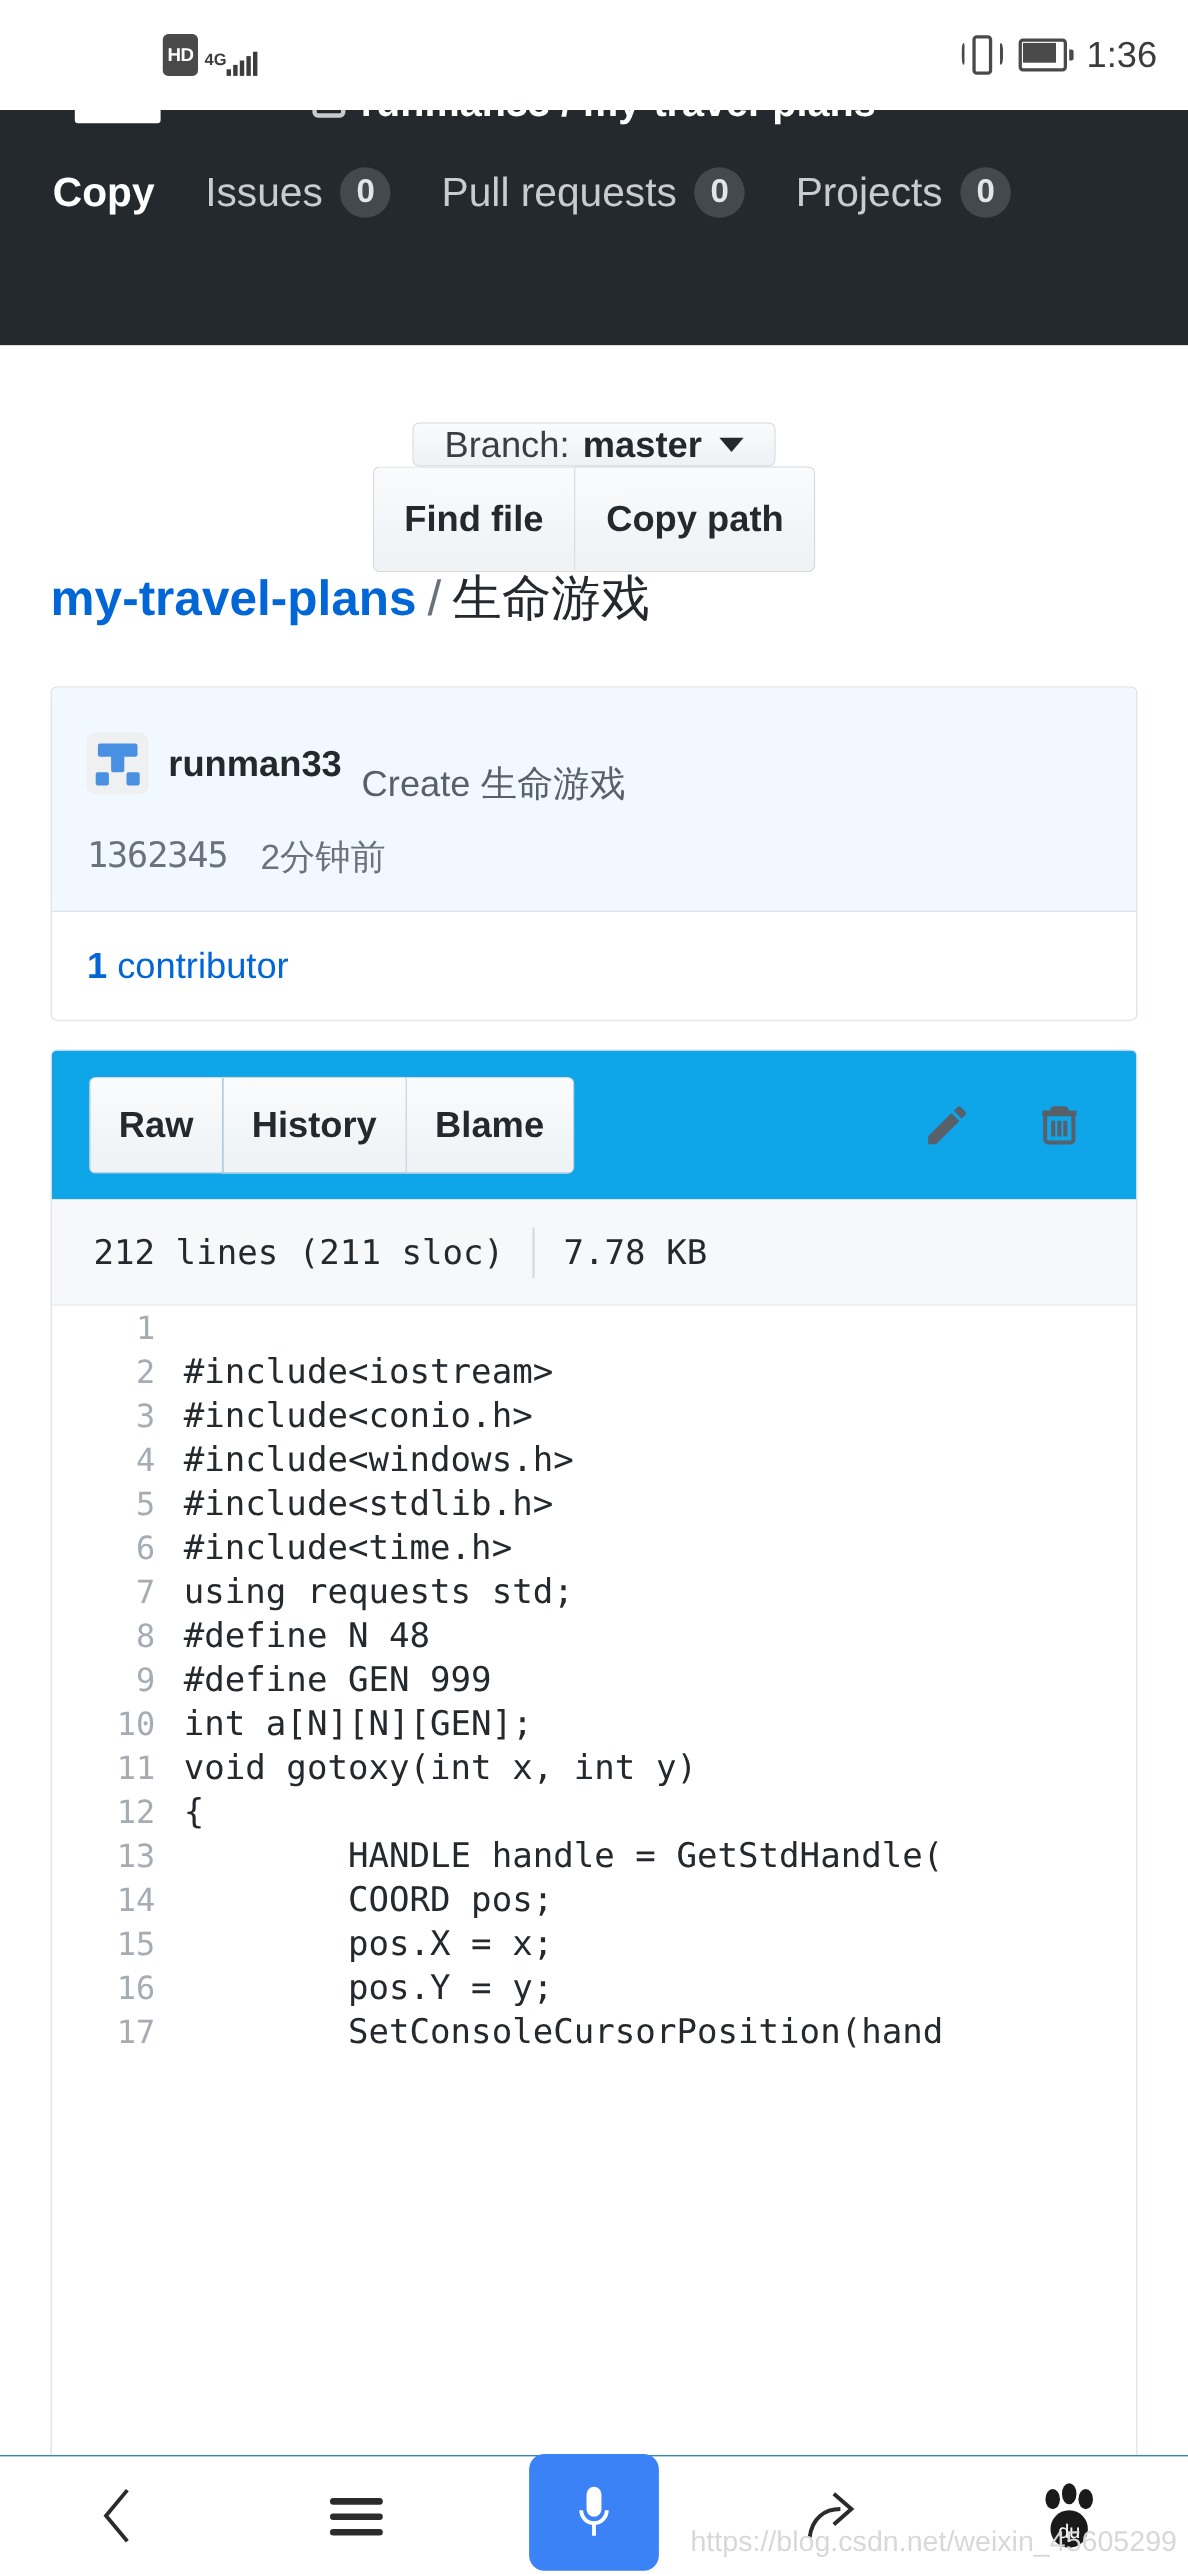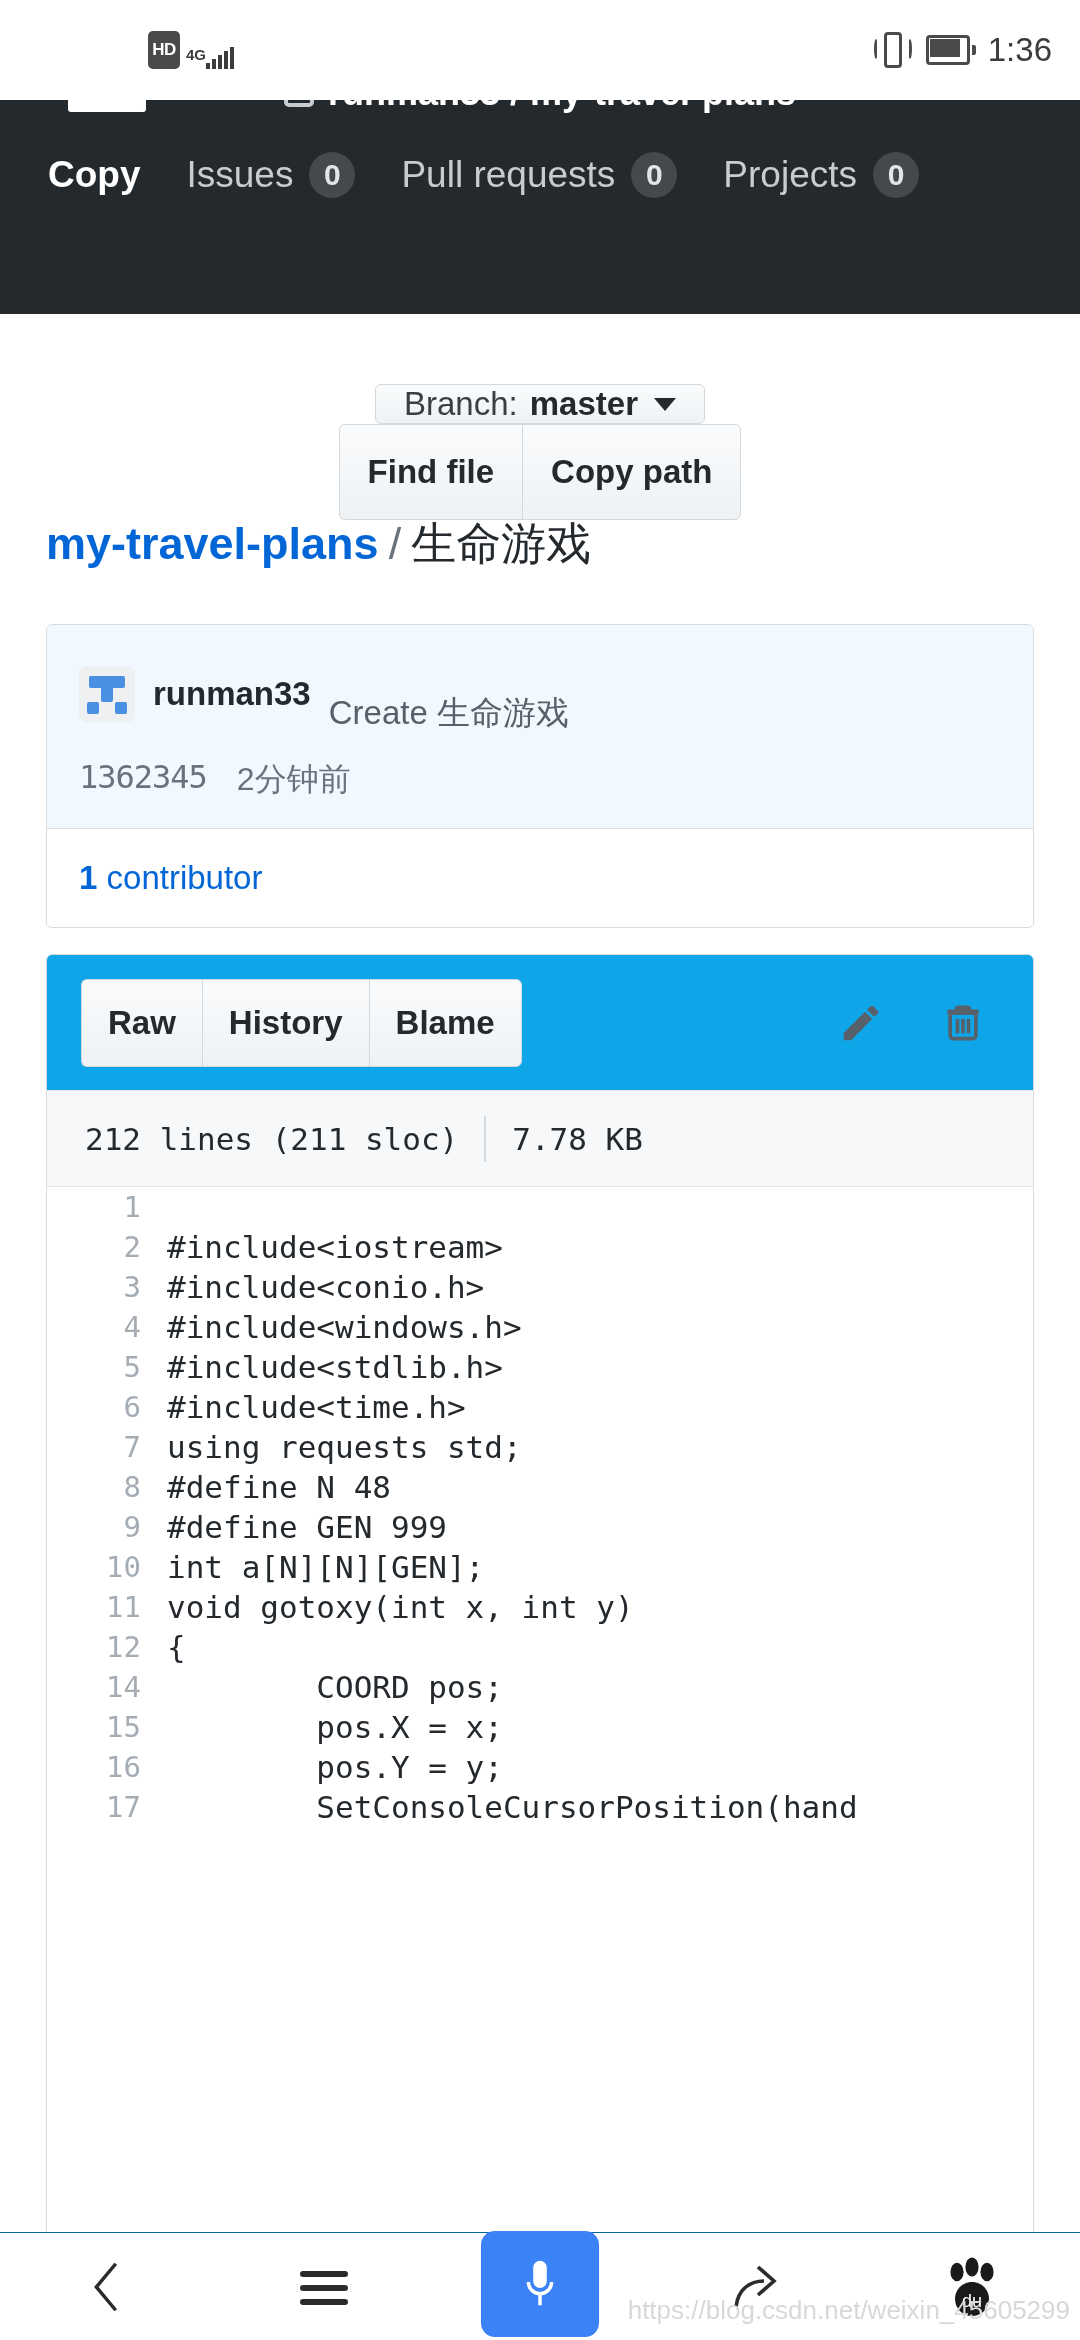--- a/index.html
+++ b/index.html
@@ -527,20 +527,21 @@
       <div class="code-line"><span class="ln">3</span><span class="code-text">#include&lt;conio.h&gt;</span></div>
       <div class="code-line"><span class="ln">4</span><span class="code-text">#include&lt;windows.h&gt;</span></div>
       <div class="code-line"><span class="ln">5</span><span class="code-text">#include&lt;stdlib.h&gt;</span></div>
       <div class="code-line"><span class="ln">6</span><span class="code-text">#include&lt;time.h&gt;</span></div>
       <div class="code-line"><span class="ln">7</span><span class="code-text">using requests std;</span></div>
       <div class="code-line"><span class="ln">8</span><span class="code-text">#define N 48</span></div>
       <div class="code-line"><span class="ln">9</span><span class="code-text">#define GEN 999</span></div>
       <div class="code-line"><span class="ln">10</span><span class="code-text">int a[N][N][GEN];</span></div>
       <div class="code-line"><span class="ln">11</span><span class="code-text">void gotoxy(int x, int y)</span></div>
       <div class="code-line"><span class="ln">12</span><span class="code-text">{</span></div>
+      <div class="code-line"><span class="ln">13</span><span class="code-text">        HANDLE handle = GetStdHandle(</span></div>
       <div class="code-line"><span class="ln">14</span><span class="code-text">        COORD pos;</span></div>
       <div class="code-line"><span class="ln">15</span><span class="code-text">        pos.X = x;</span></div>
       <div class="code-line"><span class="ln">16</span><span class="code-text">        pos.Y = y;</span></div>
       <div class="code-line"><span class="ln">17</span><span class="code-text">        SetConsoleCursorPosition(hand</span></div>
     </div>
   </div>
 </div>
 
 <div class="bottom-nav">
   <div class="nav-item">

